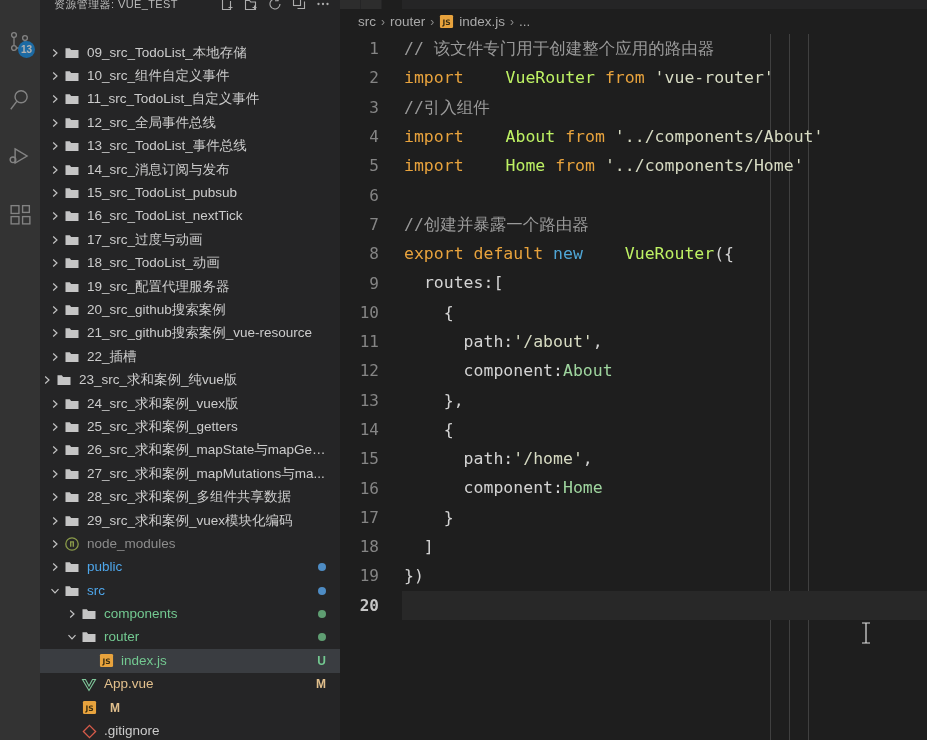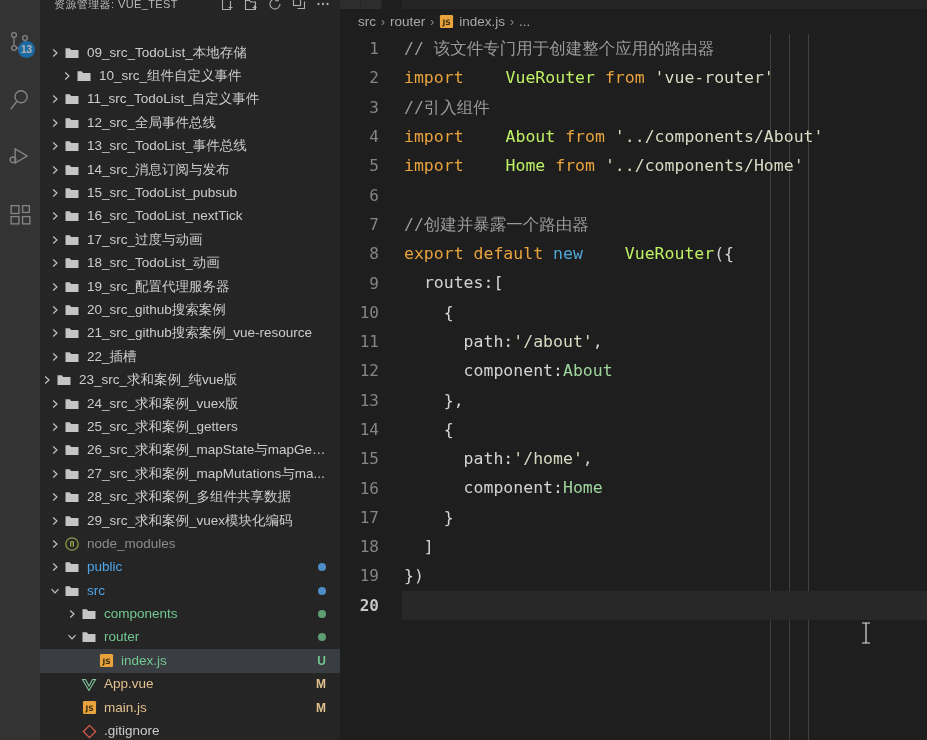--- a/index.html
+++ b/index.html
@@ -329,21 +329,21 @@
               <path d="M4.2 2.5L8 6l-3.8 3.5" fill="none" stroke="#c5c5c5" stroke-width="1.15"></path>
             </svg>
           </span>
           <span class="ficon">
             <svg width="16" height="16" viewBox="0 0 16 16">
               <path d="M1.5 3.3h4.3l1.3 1.6h7.4v8.1H1.5z" fill="#c5c5c5"></path>
             </svg>
           </span>
           <span class="row-label clr-default">09_src_TodoList_本地存储</span>
         </div>
-        <div class="row" style="padding-left: 8px; margin-left: 12px;">
+        <div class="row" style="padding-left: 8px;">
           <span class="twisty">
             <svg width="12" height="12" viewBox="0 0 12 12">
               <path d="M4.2 2.5L8 6l-3.8 3.5" fill="none" stroke="#c5c5c5" stroke-width="1.15"></path>
             </svg>
           </span>
           <span class="ficon">
             <svg width="16" height="16" viewBox="0 0 16 16">
               <path d="M1.5 3.3h4.3l1.3 1.6h7.4v8.1H1.5z" fill="#c5c5c5"></path>
             </svg>
           </span>
@@ -688,21 +688,20 @@
           <span class="row-badge clr-mod">M</span>
         </div>
         <div class="row" style="padding-left: 25px;">
           <span class="twisty"></span>
           <span class="ficon">
             <svg width="15" height="15" viewBox="0 0 16 16">
               <rect x="1" y="1" width="14" height="14" rx="1.5" fill="#e8a33d"></rect>
               <text x="8" y="11.5" text-anchor="middle" font-size="8" font-weight="bold" fill="#3a2d10" font-family="&quot;DejaVu Sans&quot;, sans-serif">JS</text>
             </svg>
           </span>
-          <span class="row-label clr-mod">main.js</span>
           <span class="row-badge clr-mod">M</span>
         </div>
         <div class="row" style="padding-left: 25px;">
           <span class="twisty"></span>
           <span class="ficon">
             <svg width="15" height="15" viewBox="0 0 16 16">
               <path d="M8 1.5L14.5 8 8 14.5 1.5 8z" fill="none" stroke="#d65b4a" stroke-width="1.4"></path>
             </svg>
           </span>
           <span class="row-label clr-default">.gitignore</span>

